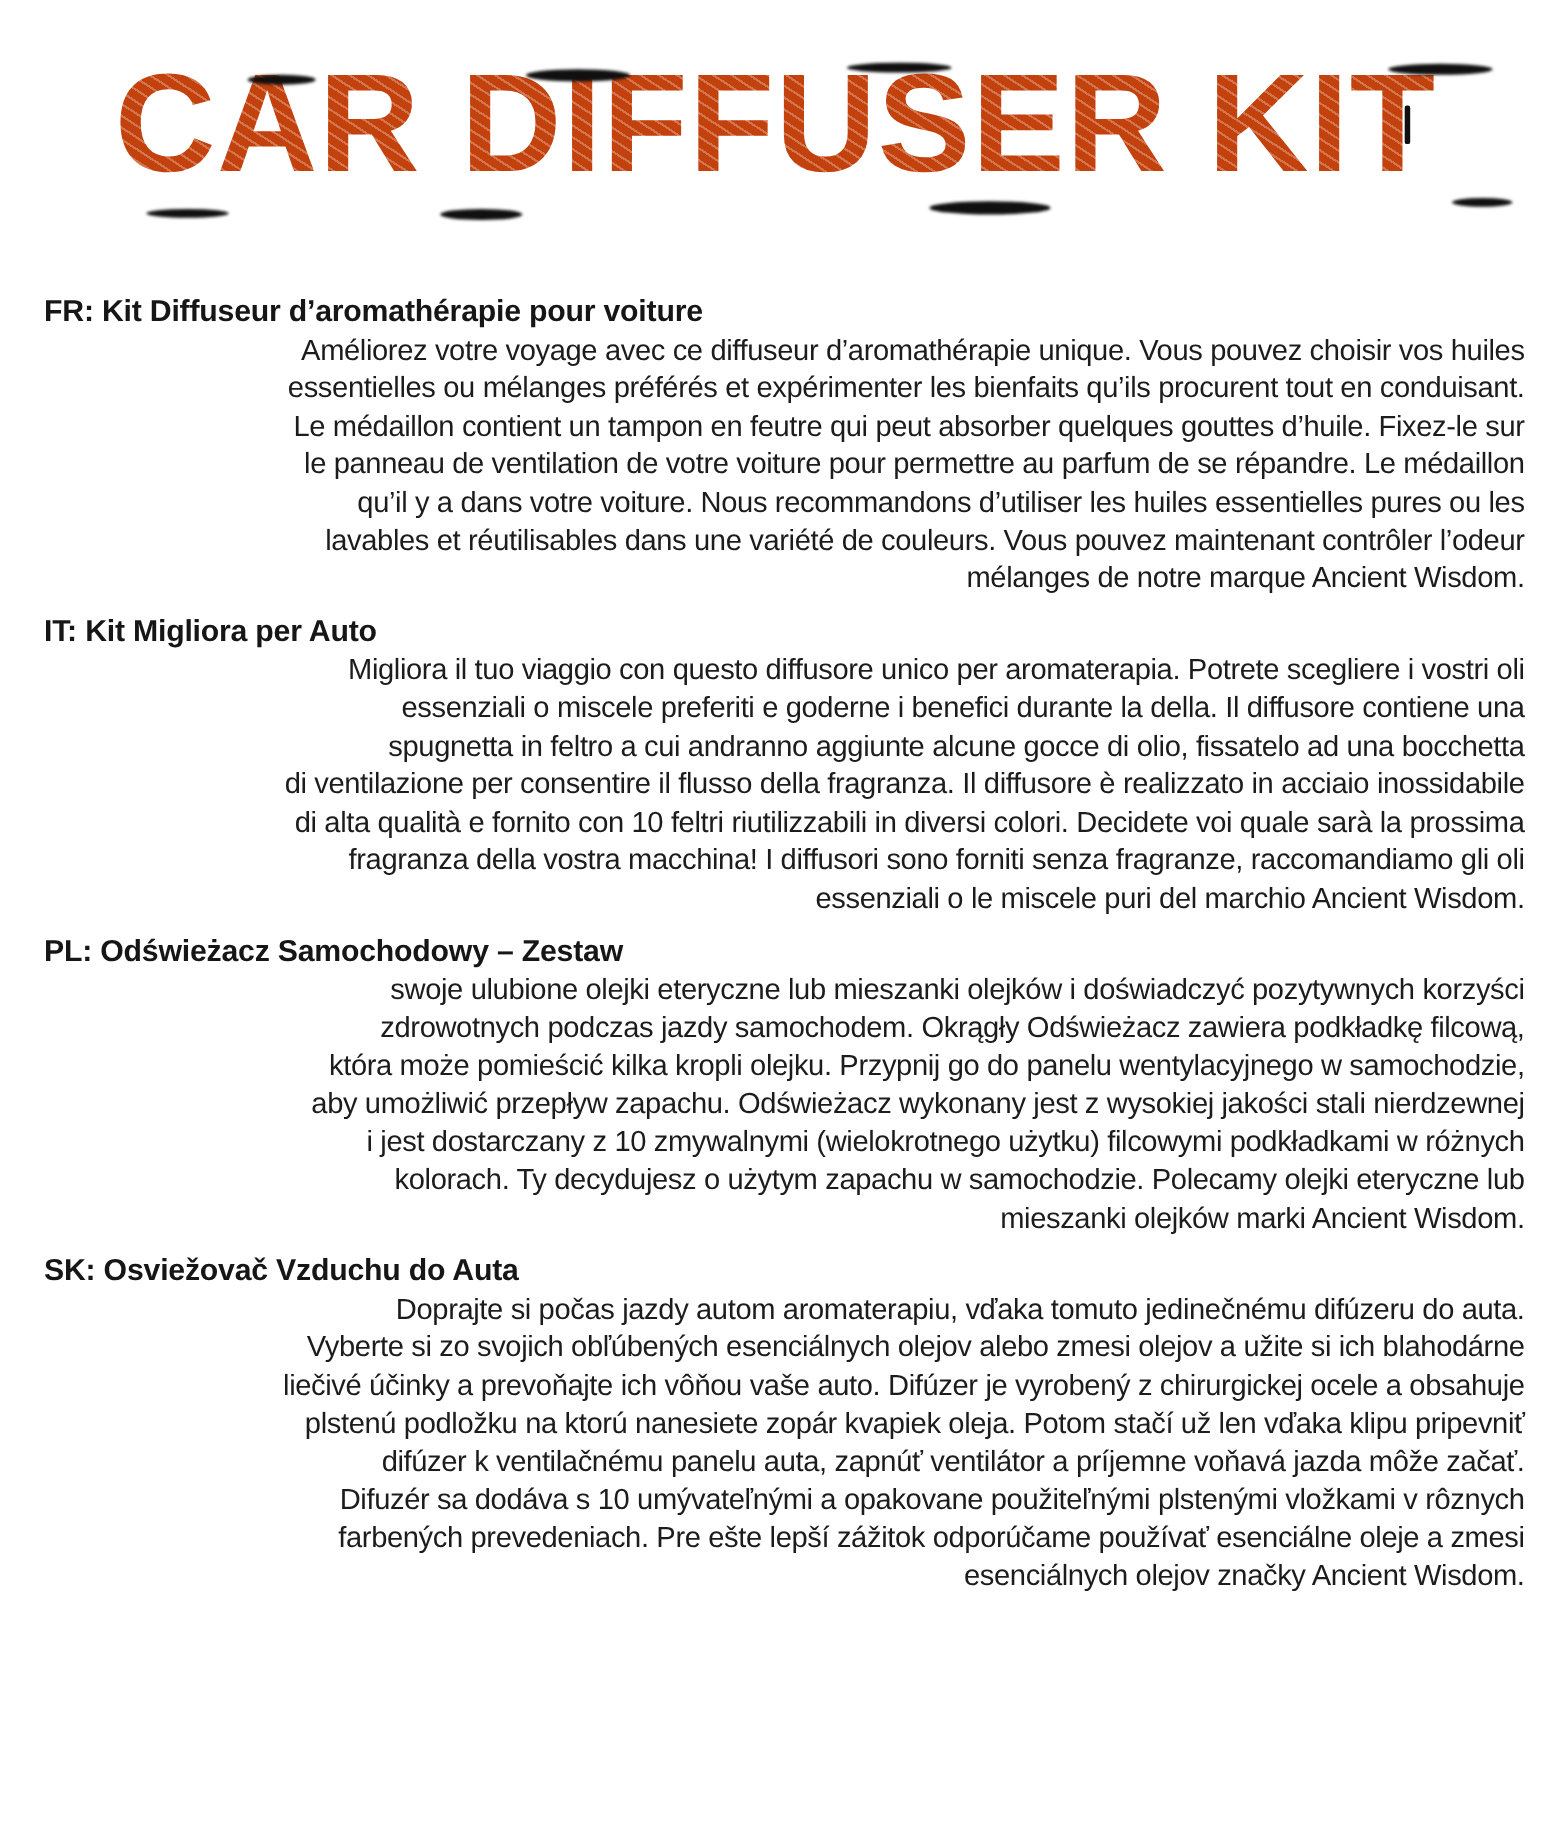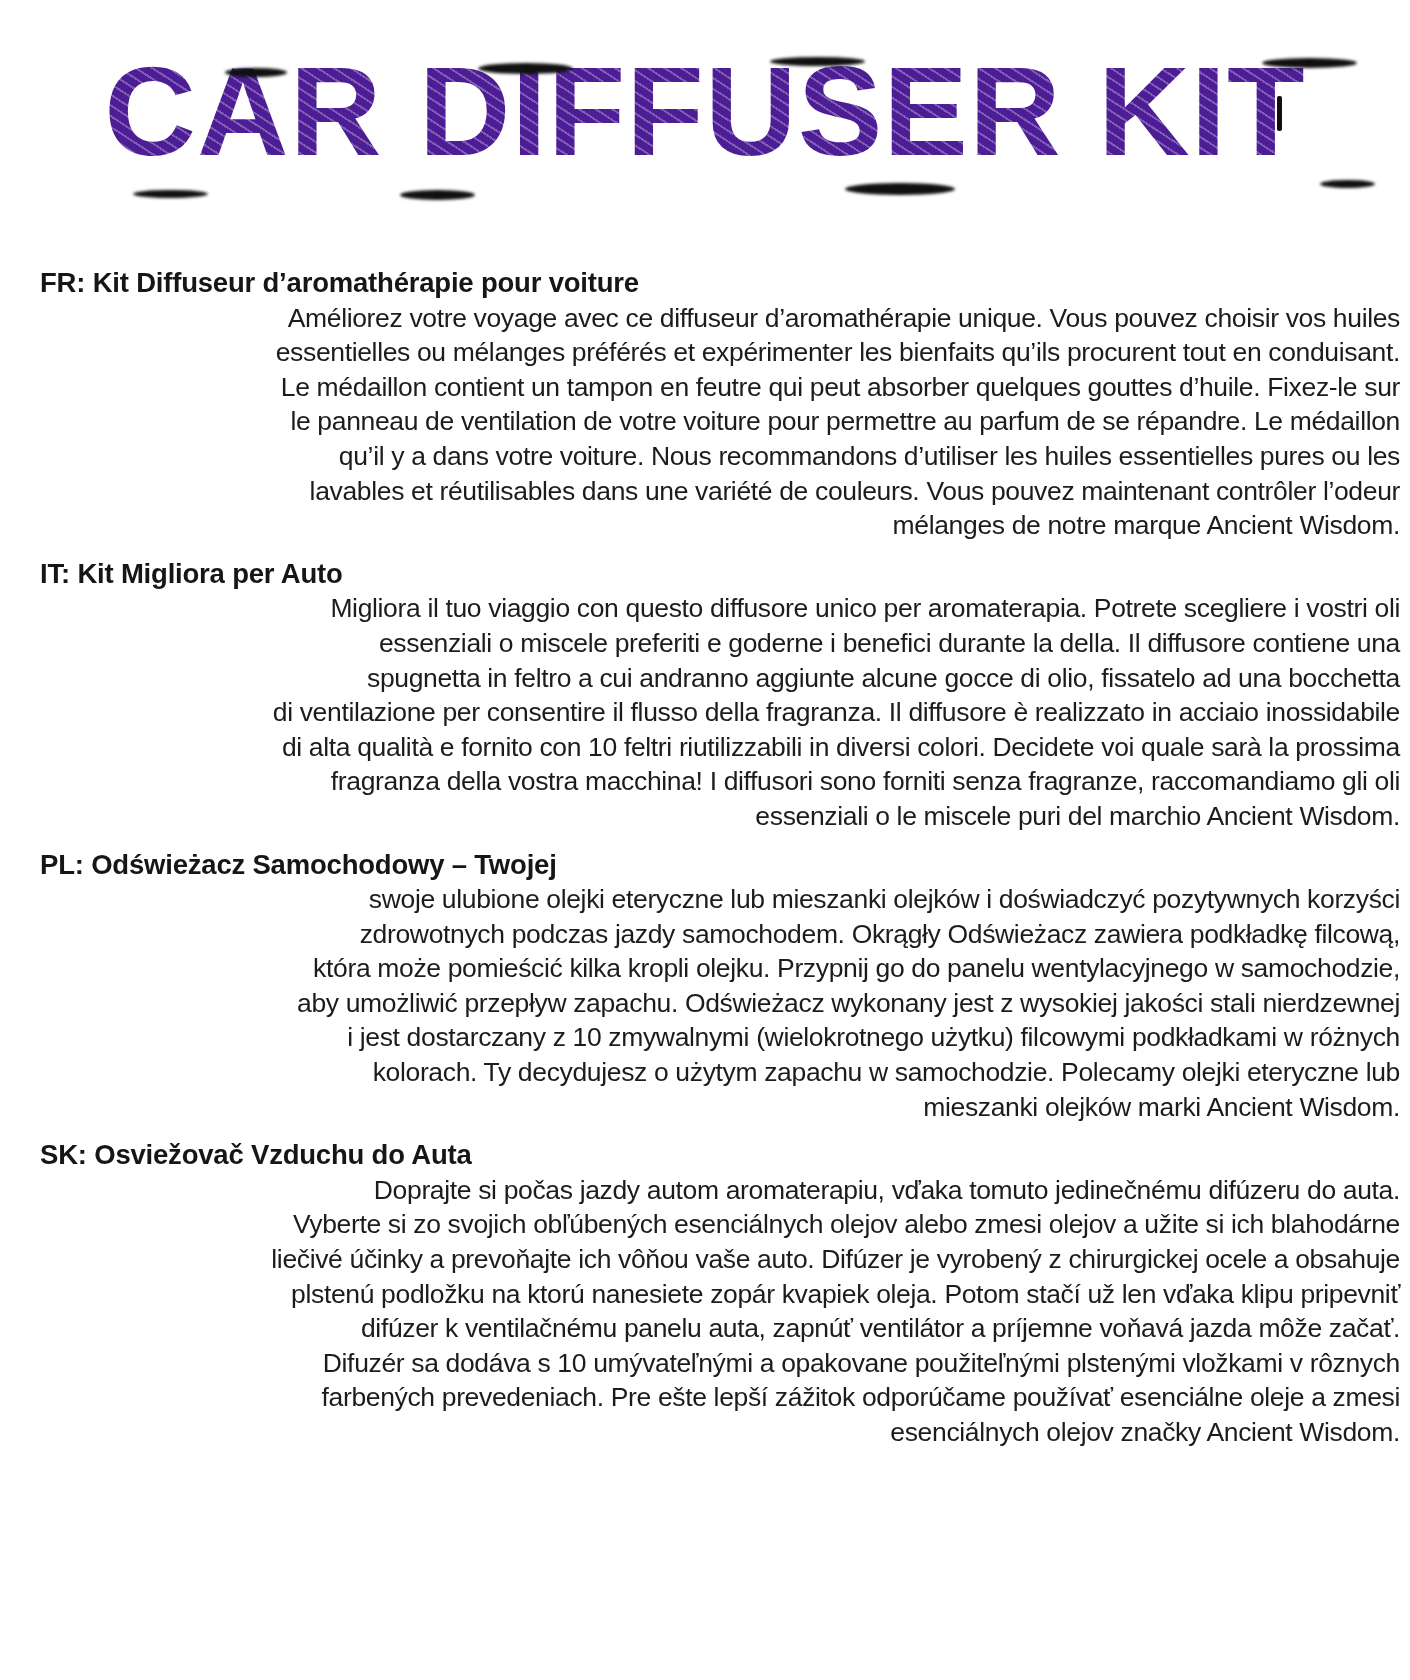--- a/index.html
+++ b/index.html
@@ -21,36 +21,36 @@
     text-align: center;
   }
   .title-text {
     display: inline-block;
     margin-top: 48px;
     font-size: 127px;
     line-height: 1;
     font-weight: bold;
     letter-spacing: 1px;
     white-space: nowrap;
-    color: #4c1d95;
+    color: #c2410c;
     
     -webkit-mask-image: repeating-linear-gradient(33deg, #000 0 7px, rgba(0,0,0,0.72) 7px 9px);
     mask-image: repeating-linear-gradient(33deg, #000 0 7px, rgba(0,0,0,0.72) 7px 9px);
     filter: blur(0.4px);
   }
   .smudge {
     position: absolute;
     background: #101010;
     border-radius: 50%;
     filter: blur(1.5px);
   }
   .smudge.vertical { border-radius: 2px; filter: blur(0.6px); }
 
   
-  .content { padding-left: 40px; padding-right: 10px; }
+  .content { padding-left: 40px; padding-right: 24px; }
   .section { margin-top: 14px; }
   .section.first { margin-top: 46px; }
   .section h2 {
     margin: 0;
     font-size: 27.5px;
     line-height: 34.6px;
     font-weight: bold;
     letter-spacing: -0.2px;
     color: #161616;
     white-space: nowrap;
@@ -105,21 +105,21 @@
           <div class="line">essenziali o miscele preferiti e goderne i benefici durante la della. Il diffusore contiene una</div>
           <div class="line">spugnetta in feltro a cui andranno aggiunte alcune gocce di olio, fissatelo ad una bocchetta</div>
           <div class="line">di ventilazione per consentire il flusso della fragranza. Il diffusore è realizzato in acciaio inossidabile</div>
           <div class="line">di alta qualità e fornito con 10 feltri riutilizzabili in diversi colori. Decidete voi quale sarà la prossima</div>
           <div class="line">fragranza della vostra macchina! I diffusori sono forniti senza fragranze, raccomandiamo gli oli</div>
           <div class="line">essenziali o le miscele puri del marchio Ancient Wisdom.</div>
         </div>
     </div>
 
     <div class="section">
-      <h2>PL: Odświeżacz Samochodowy – Twojej</h2>
+      <h2>PL: Odświeżacz Samochodowy – Zestaw</h2>
       <div class="para">
           <div class="line">swoje ulubione olejki eteryczne lub mieszanki olejków i doświadczyć pozytywnych korzyści</div>
           <div class="line">zdrowotnych podczas jazdy samochodem. Okrągły Odświeżacz zawiera podkładkę filcową,</div>
           <div class="line">która może pomieścić kilka kropli olejku. Przypnij go do panelu wentylacyjnego w samochodzie,</div>
           <div class="line">aby umożliwić przepływ zapachu. Odświeżacz wykonany jest z wysokiej jakości stali nierdzewnej</div>
           <div class="line">i jest dostarczany z 10 zmywalnymi (wielokrotnego użytku) filcowymi podkładkami w różnych</div>
           <div class="line">kolorach. Ty decydujesz o użytym zapachu w samochodzie. Polecamy olejki eteryczne lub</div>
           <div class="line">mieszanki olejków marki Ancient Wisdom.</div>
         </div>
     </div>

